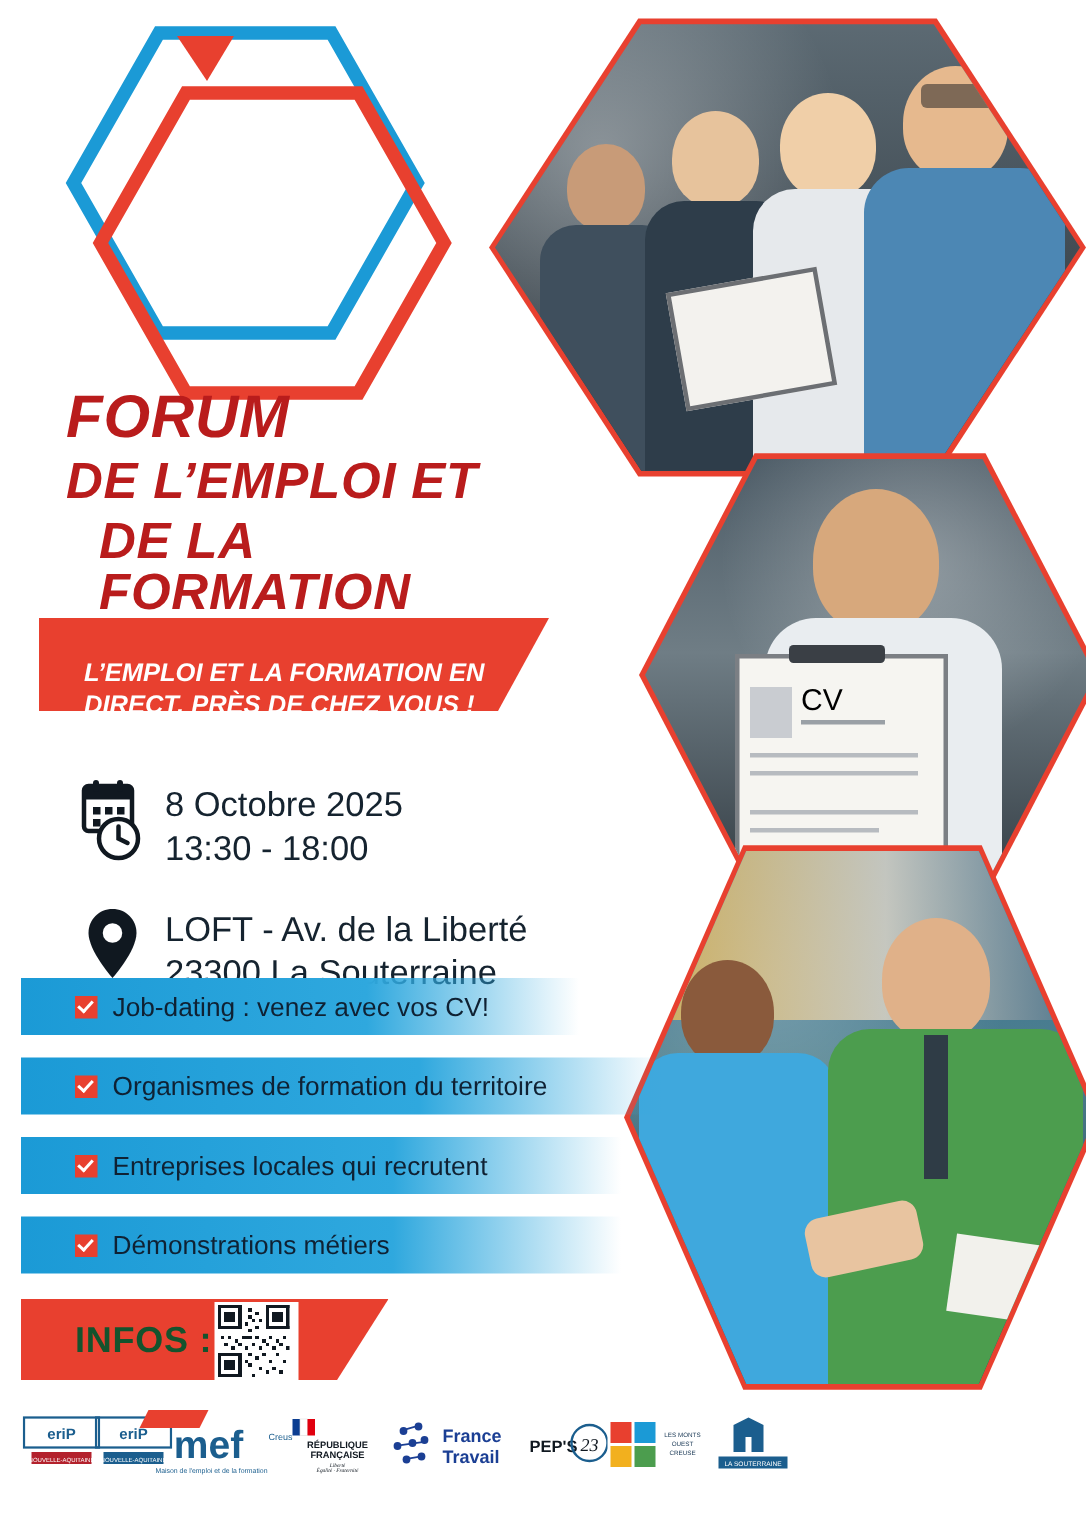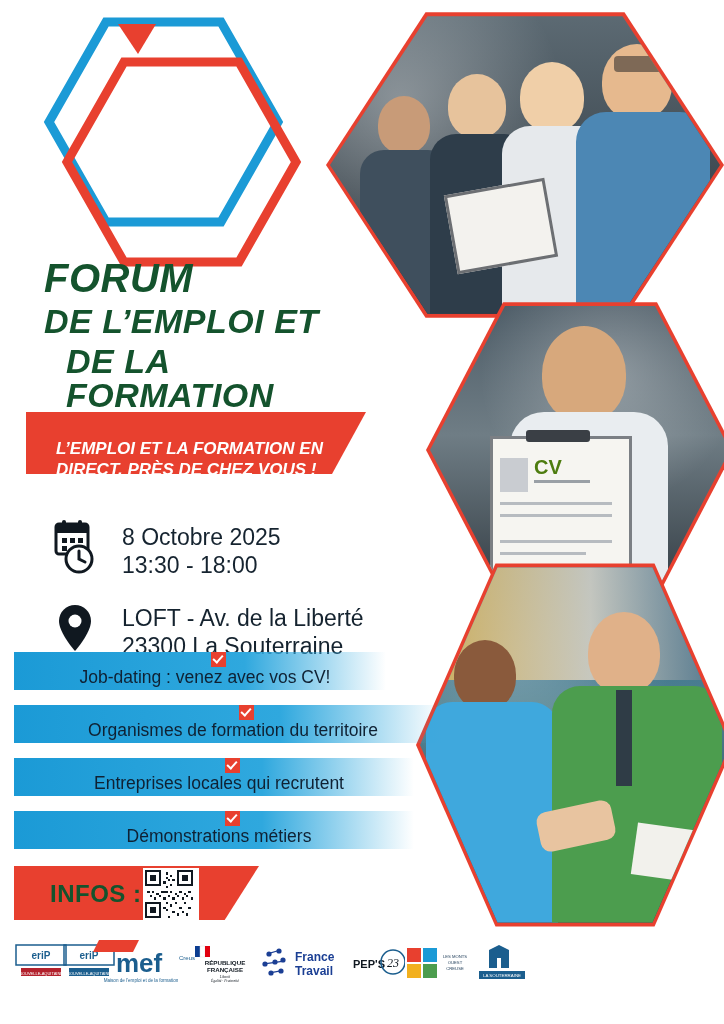--- a/index.html
+++ b/index.html
@@ -78,21 +78,21 @@
     position: absolute;
     left: 44px;
     top: 258px;
     width: 340px;
   }
   .title-line {
     font-weight: 700;
     font-style: italic;
     letter-spacing: .5px;
     line-height: 1.0;
-    color: #14532d;
+    color: #b91c1c;
     text-transform: uppercase;
   }
   .t1 { font-size: 40px; }
   .t2 { font-size: 34px; margin-top: 6px; }
   .t3 { font-size: 34px; margin-top: 6px; padding-left: 22px; }
 
   
   .red-banner {
     position: absolute;
     left: 26px;
@@ -118,43 +118,42 @@
 
   
   .info {
     position: absolute;
     left: 54px;
     top: 520px;
     width: 360px;
   }
   .info-row {
     display: flex;
-    align-items: flex-end;
-    gap: 26px;
+    align-items: center;
+    gap: 14px;
   }
   .info-icon { width: 42px; flex: 0 0 42px; }
   .info-text { font-size: 23px; line-height: 1.25; color: #15232f; }
   .info-text .l2 { display: block; }
   .info-row.place { margin-top: 23px; }
 
   
   .bars {
     position: absolute;
     left: 14px;
     top: 652px;
     width: 430px;
   }
   .bar {
     position: relative;
     height: 38px;
     background: linear-gradient(90deg, #1b9ad6 0%, #2fa8de 62%, rgba(47,168,222,0) 100%);
     margin-bottom: 15px;
     display: flex;
     align-items: center;
-    flex-direction: column;
   }
   .bar .chk {
     margin-left: 36px;
     width: 15px; height: 15px;
     background: #e8402f;
     flex: 0 0 15px;
     position: relative;
   }
   .bar .chk::after {
     content: "";
@@ -262,21 +261,21 @@
   <div class="hex-ring" style="left:426px; top:296px; width:308px; height:308px;">
     <div class="inner"></div>
   </div>
   <div class="photo-hex" id="photo2">
     <div class="bg"></div>
     <div class="person" style="left:112px; top:26px; width:84px; height:96px; background:#d7a87c;"></div>
     <div class="person" style="left:80px; top:112px; width:158px; height:190px; background:#e9edf0; border-radius:34px 34px 0 0;"></div>
     <div style="position:absolute; left:60px; top:136px; width:136px; height:150px; background:#f6f5f1; border:3px solid #7b7f84;"></div>
     <div style="position:absolute; left:96px; top:130px; width:64px; height:12px; background:#3a3f45; border-radius:3px;"></div>
     <div style="position:absolute; left:70px; top:158px; width:28px; height:34px; background:#c9ccd1;"></div>
-    <div style="position:absolute; left:104px; top:156px; font-size:20px; font-weight:700; color:#4d7c0f;">CV</div>
+    <div style="position:absolute; left:104px; top:156px; font-size:20px; font-weight:400; color:#000000;">CV</div>
     <div style="position:absolute; left:104px; top:180px; width:56px; height:3px; background:#9aa0a6;"></div>
     <div style="position:absolute; left:70px; top:202px; width:112px; height:3px; background:#b7bbc0;"></div>
     <div style="position:absolute; left:70px; top:214px; width:112px; height:3px; background:#b7bbc0;"></div>
     <div style="position:absolute; left:70px; top:240px; width:112px; height:3px; background:#b7bbc0;"></div>
     <div style="position:absolute; left:70px; top:252px; width:86px; height:3px; background:#b7bbc0;"></div>
   </div>
 
   <div class="hex-ring" style="left:416px; top:556px; width:318px; height:378px;">
     <div class="inner"></div>
   </div>

